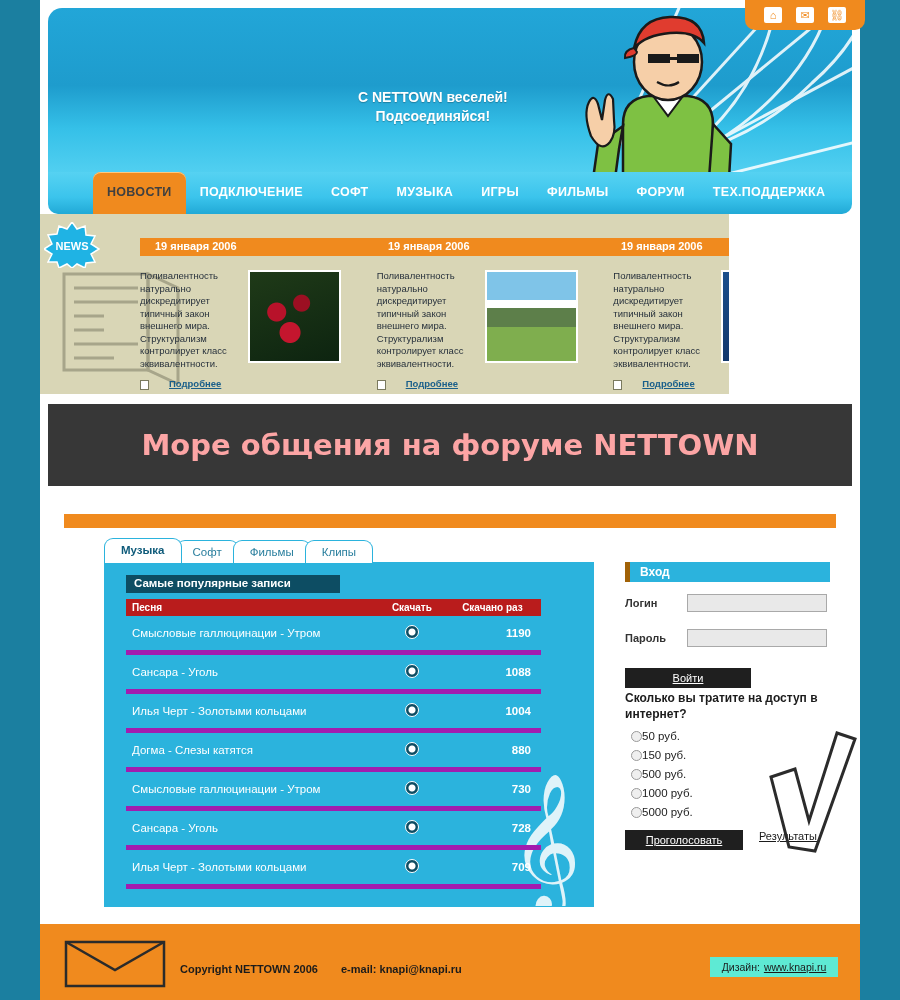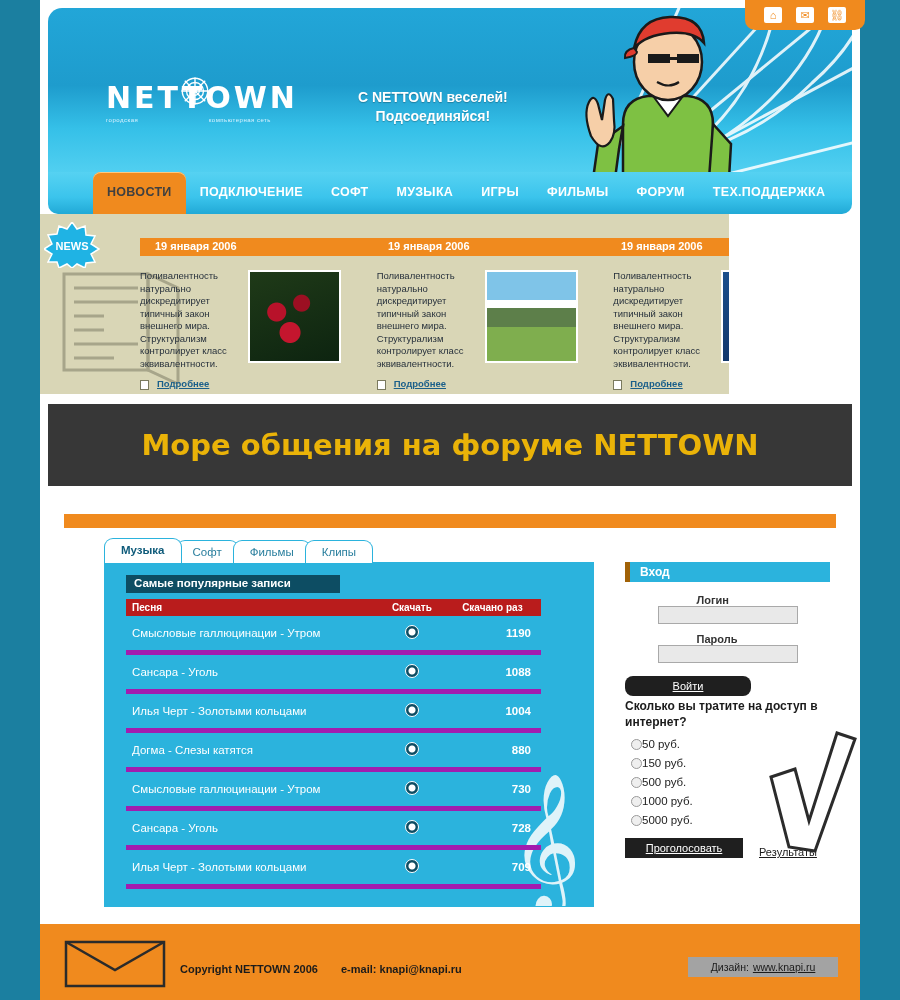--- a/index.html
+++ b/index.html
@@ -158,21 +158,21 @@
   }
   .news-col .txt {
     width: 108px;
     font-size: 9.5px; line-height: 1.32; color: #26303b;
     padding-right: 6px;
   }
   .news-col .more {
     margin-top: 8px;
     font-size: 9.5px; font-weight: bold; color: #1a5f8a;
     text-decoration: underline;
-    display: flex; align-items: center; gap: 8px;
+    display: flex; align-items: center; gap: 20px;
   }
   .more-ic {
     display:inline-block;width:9px;height:10px;background:#fff;border:1px solid #7a7a5e;
   }
   .news-col .pic {
     width: 93px; height: 93px;
     border: 2px solid #ffffff;
     background-size: cover;
   }
   .pic-roses {
@@ -197,21 +197,21 @@
 
   
   .dark-banner {
     position: absolute;
     left: 48px; top: 404px;
     width: 804px; height: 82px;
     background: #373737;
     display: flex; align-items: center; justify-content: center;
   }
   .dark-banner span {
-    color: #eab308;
+    color: #fca5a5;
     font-size: 29px; font-weight: bold;
     font-family: "DejaVu Sans", sans-serif;
   }
 
   
   .content {
     position: absolute;
     left: 40px; top: 496px;
     width: 820px; height: 428px;
     background: #ffffff;
@@ -305,21 +305,21 @@
     position: absolute; left: 585px; top: 66px; width: 205px;
   }
   .side-head {
     background: #2bb3dd;
     color: #ffffff; font-size: 12px; font-weight: bold;
     padding: 3px 0 3px 10px;
     border-left: 5px solid #a16207;
     margin-bottom: 12px;
   }
   .field-row {
-    display: flex; align-items: center; margin-bottom: 9px; flex-direction: column;
+    display: flex; align-items: center; margin-bottom: 17px;
   }
   .field-row label {
     width: 62px; font-size: 11px; font-weight: bold; color: #333;
   }
   .field-row input {
     width: 140px; height: 18px;
     border: 1px solid #a9a9a9;
     background: #e9e9e9;
   }
   .btn {
@@ -341,21 +341,21 @@
     display: flex; align-items: center; 
     font-size: 11.5px; color: #222; margin-bottom: 7px;
     padding-left: 6px;
   }
   .radio {
     width: 11px; height: 11px; border-radius: 50%;
     border: 1px solid #9a9a9a; background: #efefef;
     display: inline-block;
   }
   .poll-actions {
-    display: flex; align-items: flex-end; gap: 16px; margin-top: 12px;
+    display: flex; align-items: flex-start; gap: 16px; margin-top: 12px;
   }
   .poll-actions .res {
     font-size: 11px; color: #1b1b1b; text-decoration: underline; cursor: pointer;
   }
   .checkmark {
     position: absolute; left: 765px; top: 725px;
     width: 95px; height: 130px;
     z-index: 2;
   }
 
@@ -370,22 +370,22 @@
   .footer .env {
     position: absolute; left: 20px; top: 10px; width: 110px; height: 58px;
   }
   .copy {
     position: absolute; left: 140px; top: 39px;
     font-size: 11px; font-weight: bold; color: #1b1b1b;
   }
   .copy .mail { margin-left: 20px; }
   .design {
     position: absolute; right: 22px; top: 33px;
-    width: 150px; height: 20px;
-    background: #a3a3a3;
+    width: 128px; height: 20px;
+    background: #5eead4;
     display: flex; align-items: center; justify-content: center;
     font-size: 10.5px; color: #1b1b1b;
   }
   .design u { margin-left: 4px; }
 </style>
 </head>
 <body>
 
 <div id="page">
 
@@ -398,35 +398,20 @@
           <path d="M20 240 L300 90"></path>
           <path d="M20 240 L300 170"></path>
         <path d="M20 240 L230 10"></path>
           <path d="M20 240 L120 10"></path>
         <path d="M55 215 Q110 195 150 150 Q185 110 200 55"></path>
         <path d="M85 200 Q150 180 200 130 Q240 90 255 45"></path>
         <path d="M120 185 Q190 165 240 115 Q280 80 295 40"></path>
       </g>
     </svg>
 
-    <div class="logo">
-      <svg class="spider" viewBox="0 0 40 40">
-        <g stroke="#ffffff" stroke-width="1.6" fill="none">
-          <circle cx="20" cy="20" r="5"></circle>
-            <circle cx="20" cy="20" r="10"></circle>
-            <circle cx="20" cy="20" r="15"></circle>
-          <path d="M20 4 L20 36 M4 20 L36 20 M8 8 L32 32 M32 8 L8 32"></path>
-        </g>
-      </svg>
-      <div class="word">NETTOWN</div>
-      <div class="sub">
-        <span>городская</span>
-        <span>компьютерная сеть</span>
-      </div>
-    </div>
 
     <div class="slogan">
       <div>С NETTOWN веселей!</div>
       <div>Подсоединяйся!</div>
     </div>
 
     <svg class="mascot" viewBox="0 0 210 180">
 
       <path d="M70 175 L70 120 Q70 95 95 92 L135 92 Q160 95 160 120 L160 175 Z" fill="#7ec143" stroke="#1a1a1a" stroke-width="2.5"></path>
       <path d="M100 92 L115 112 L130 92 Z" fill="#ffffff" stroke="#1a1a1a" stroke-width="2"></path>
@@ -591,21 +576,21 @@
       <div class="side-head">Вход</div>
 
       <div class="field-row">
         <label>Логин</label>
         <input type="text" value="" style="">
       </div>
       <div class="field-row">
         <label>Пароль</label>
         <input type="password" value="" style="">
       </div>
-      <button class="btn" style="margin-top:4px;border-radius:8px;">Войти</button>
+      <button class="btn" style="margin-top:4px;">Войти</button>
 
 
       <div class="poll-q">Сколько вы тратите на доступ в интернет?</div>
 
       <div class="poll-opt">
         <span class="radio"></span>
         <span>50 руб.</span>
       </div>
       <div class="poll-opt">
         <span class="radio"></span>

